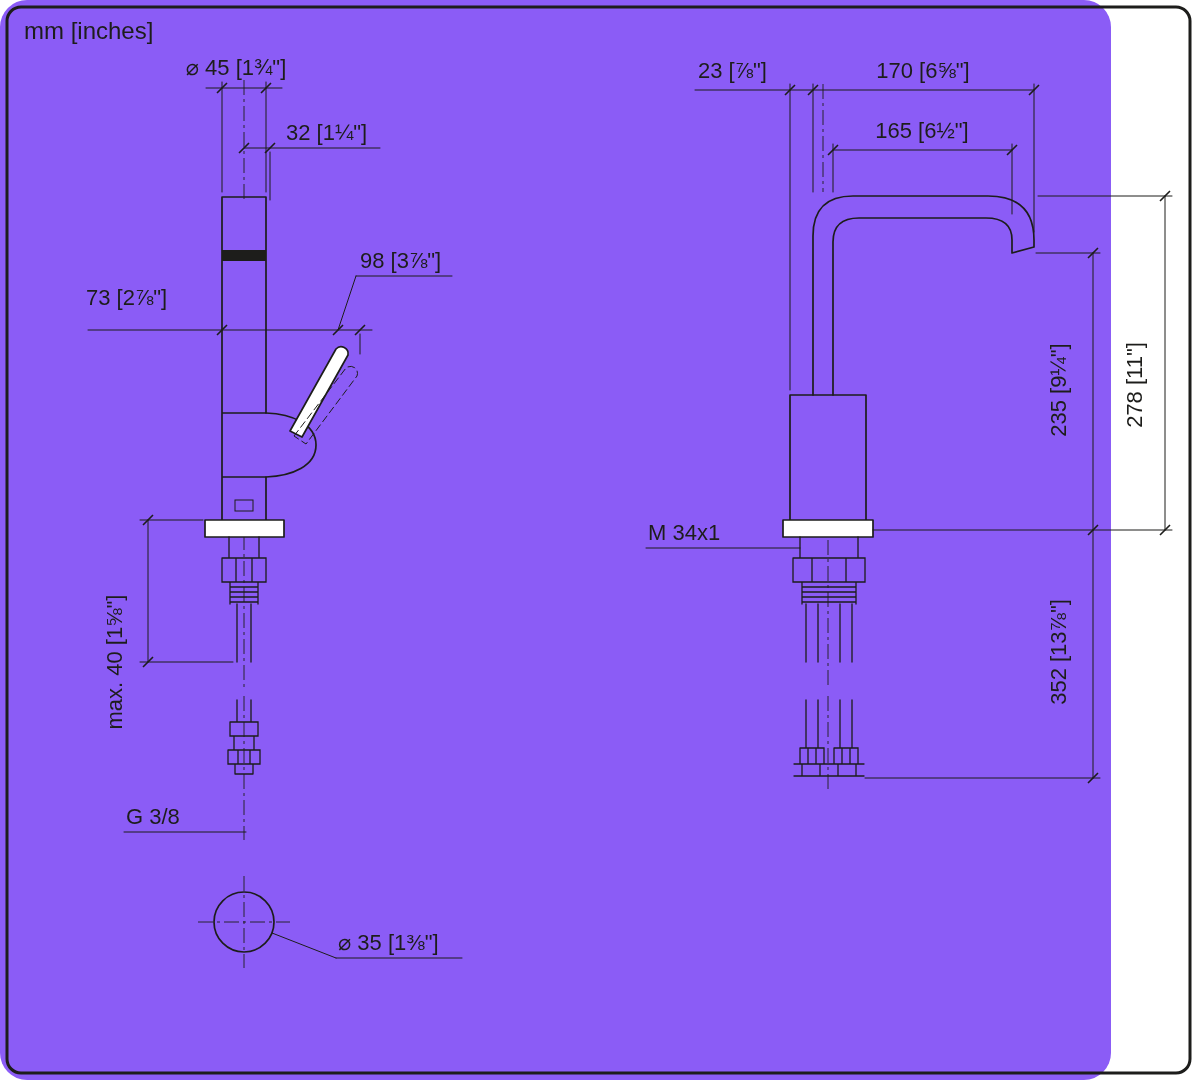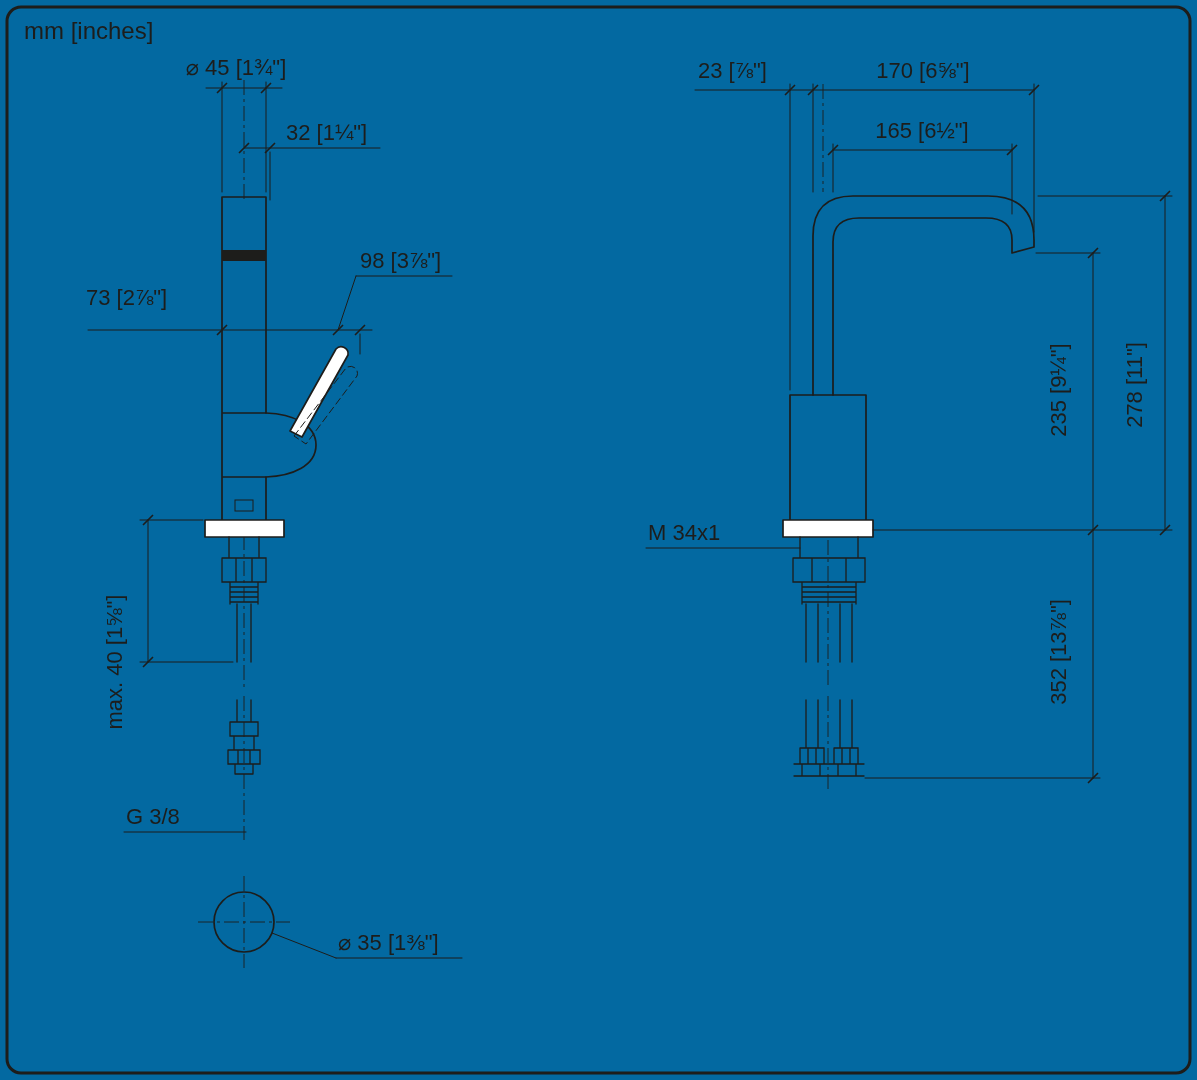--- a/index.html
+++ b/index.html
@@ -1,16 +1,16 @@
 <!DOCTYPE html>
 <html><head>
 <meta charset="utf-8">
 <style>
   html,body{margin:0;padding:0;background:#ffffff;}
-  .stage{width:1197px;height:1080px;position:relative;background:#0369a1;}
+  .stage{width:1111px;height:1080px;position:relative;background:#8b5cf6;border-radius:27px;}
   svg{display:block;}
   .ol{fill:none;stroke:#1d1d1b;stroke-width:1.7;stroke-linecap:round;stroke-linejoin:round;}
   .md{fill:none;stroke:#1d1d1b;stroke-width:1.3;stroke-linecap:round;}
   .tn{fill:none;stroke:#1d1d1b;stroke-width:1;stroke-linecap:round;}
   .ctr{fill:none;stroke:#1d1d1b;stroke-width:.9;stroke-dasharray:15 4 3 4;}
   .dsh{stroke-dasharray:7 4;}
   .tick{stroke:#1d1d1b;stroke-width:1.6;}
   .lbl{font-family:"Liberation Sans",sans-serif;font-size:22px;fill:#1d1d1b;}
   .big{font-size:24px;}
   .frame{fill:none;stroke:#1d1d1b;stroke-width:3;}

